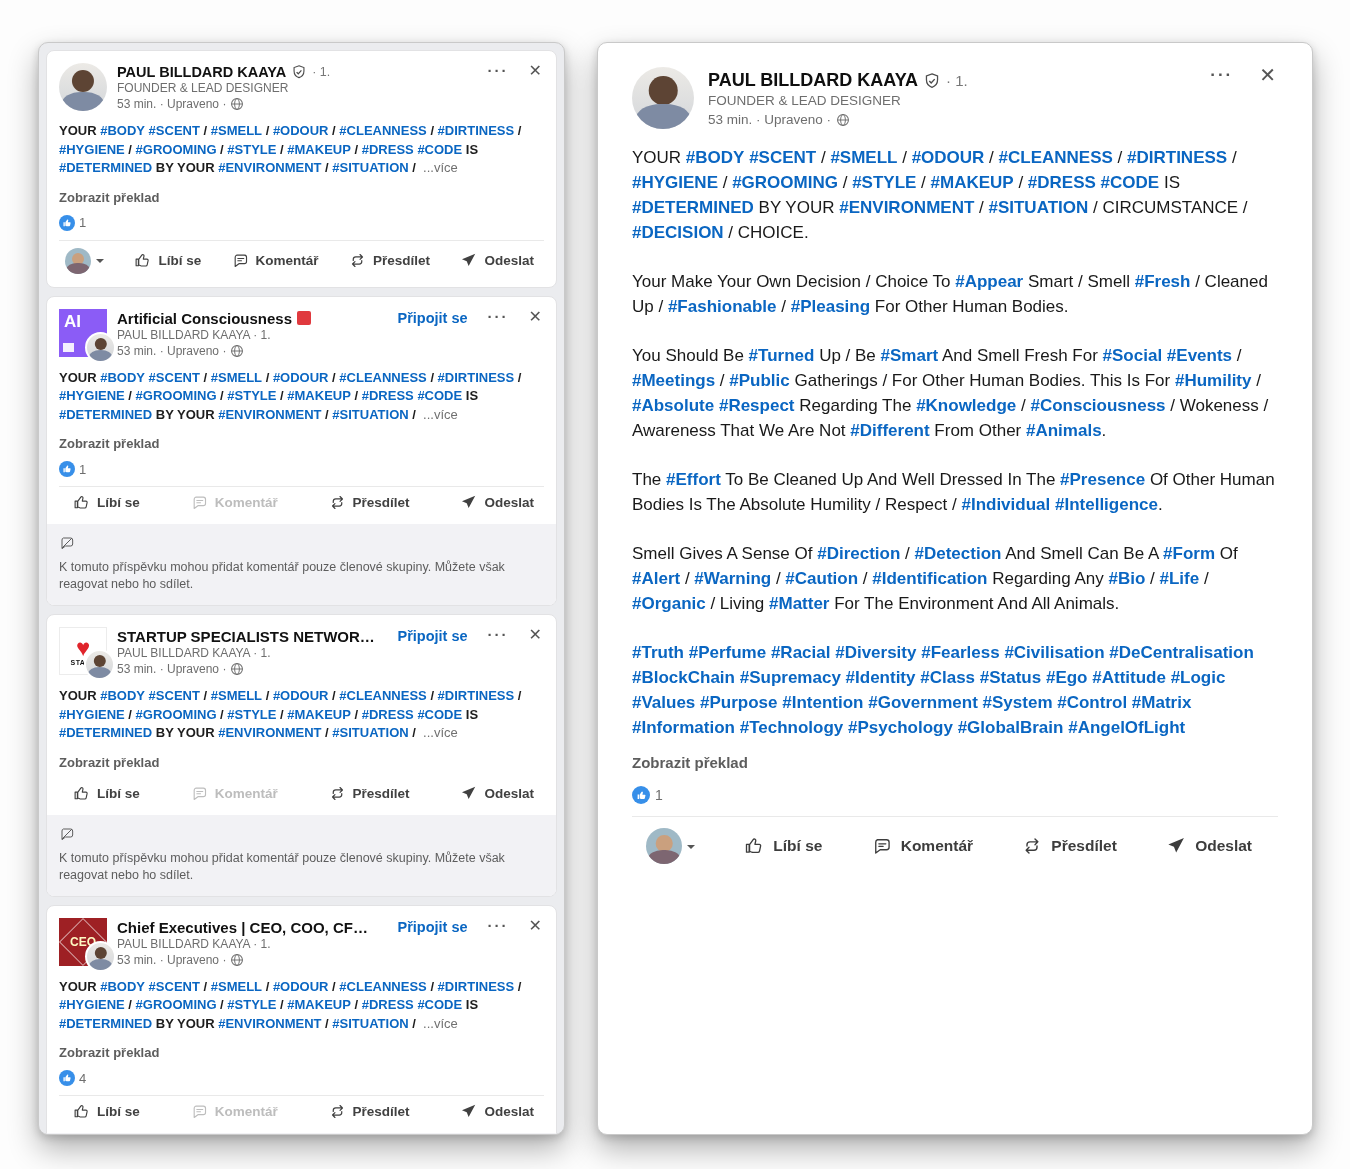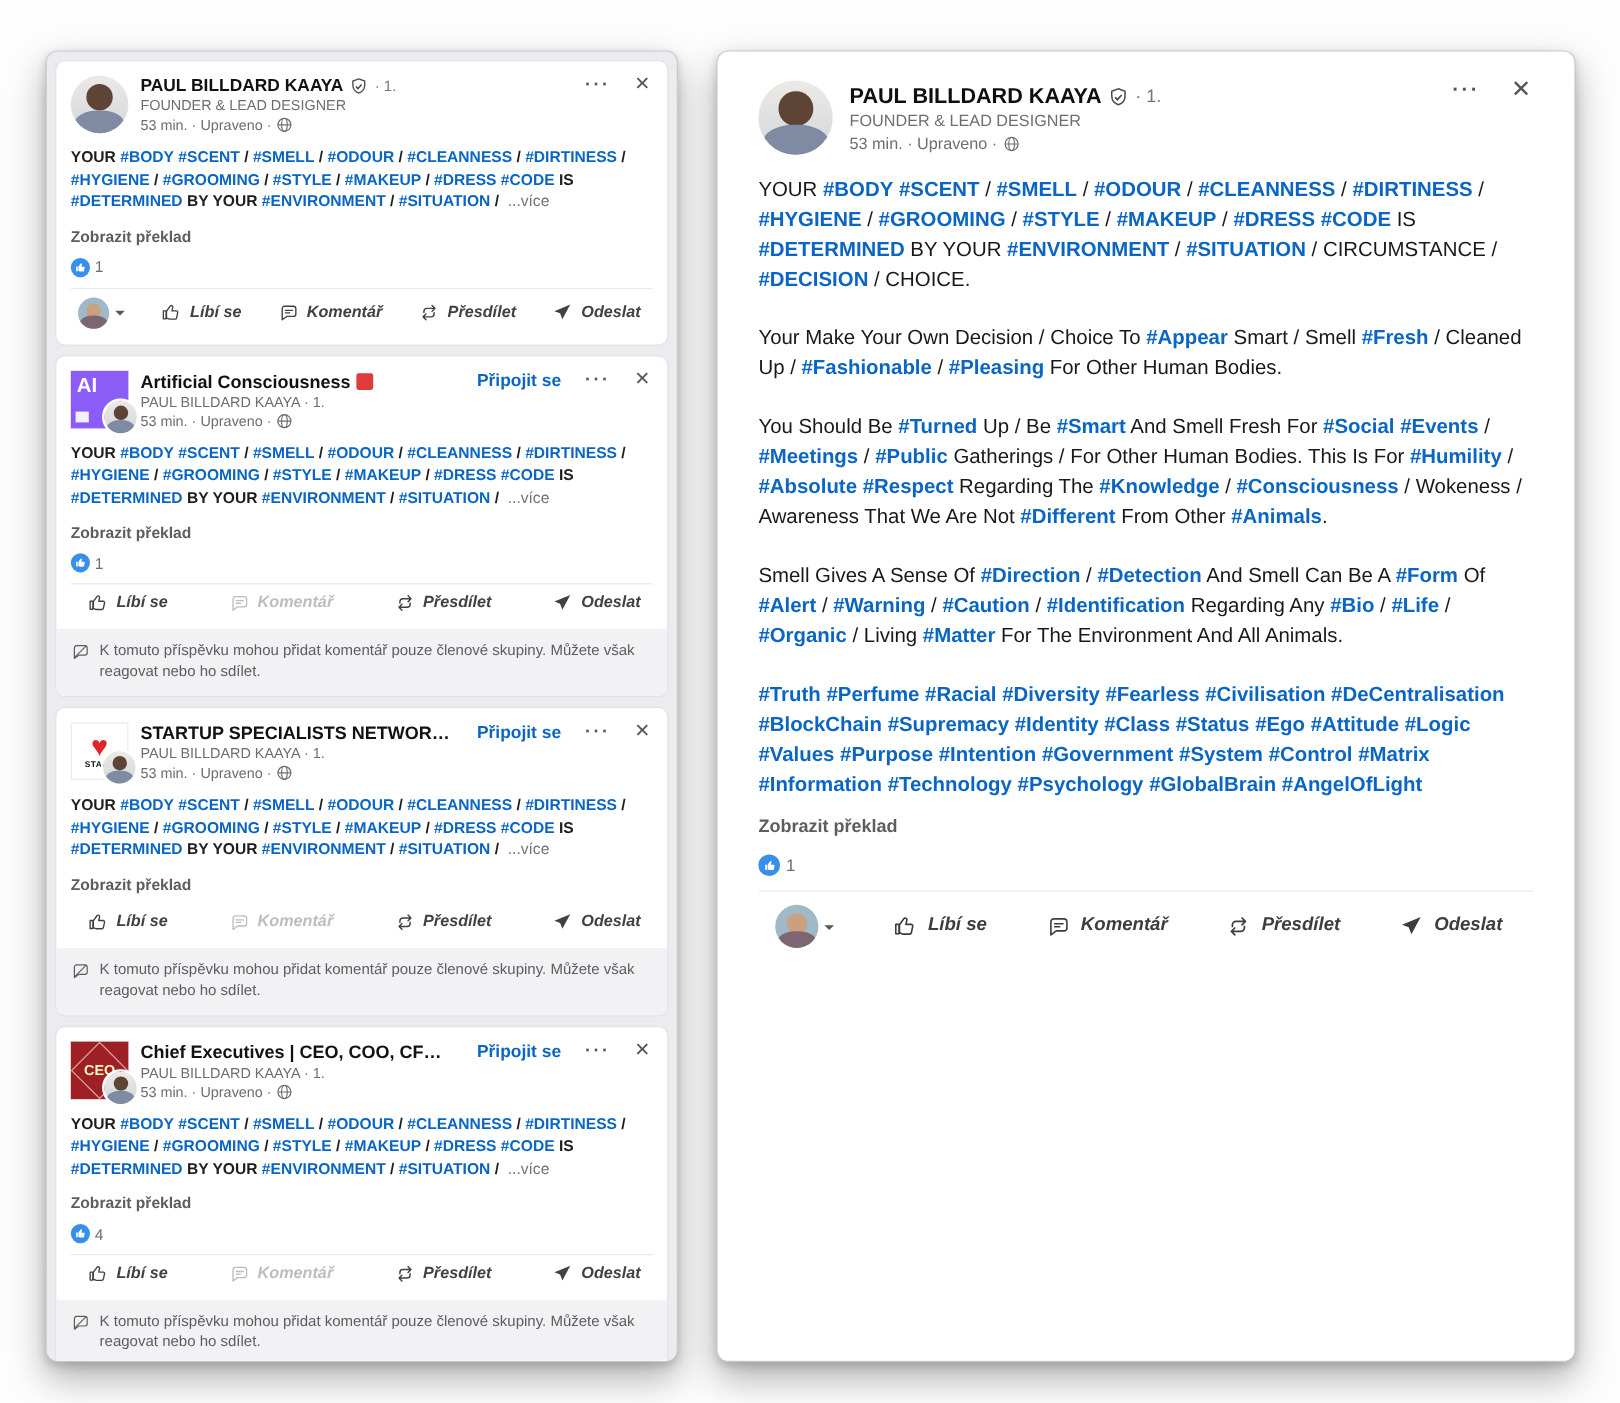--- a/index.html
+++ b/index.html
@@ -36,28 +36,28 @@
 
   .social-row{margin-top:10px;display:flex;align-items:center;gap:4px;cursor:pointer;}
   .chip{width:16px;height:16px;border-radius:50%;background:#378fe9;display:inline-flex;align-items:center;justify-content:center;flex:none;}
   .chip svg{width:10px;height:10px;}
   .chip.big{width:18px;height:18px;}
   .chip.big svg{width:11px;height:11px;}
   .cnt{font-size:13px;color:#6e6e6e;}
 
   .divider{border-top:1px solid #e9e9e9;margin-top:9px;}
   .action-row{display:flex;align-items:center;justify-content:space-between;padding:7px 10px 7px 6px;}
-  .action{display:flex;gap:7px;color:#414141;font-size:13.5px;font-weight:700;cursor:pointer;font-style:italic;}
+  .action{display:flex;align-items:center;gap:7px;color:#414141;font-size:13.5px;font-weight:700;cursor:pointer;}
   .action .ic{width:17px;height:17px;}
   .action.disabled{color:#bdbdbd;cursor:default;}
   .reactor{display:flex;align-items:center;gap:5px;cursor:pointer;}
   .caret{width:0;height:0;border:4.5px solid transparent;border-top-color:#555;margin-top:5px;}
 
   .note{background:#f2f2f5;padding:10px 14px 12px 12px;display:flex;gap:8px;color:#5d5d5d;
-    font-size:12.5px;line-height:17px;}
+    font-size:12.5px;line-height:17px;flex-direction:column;}
   .note-ic{width:16px;height:16px;flex:none;margin-top:1px;color:#5d5d5d;}
 
   
   .avatar{position:relative;border-radius:50%;overflow:hidden;flex:none;
     background:linear-gradient(180deg,#eceae6 0%,#d3d6da 100%);}
   .avatar::before{content:"";position:absolute;left:50%;top:15%;width:46%;height:46%;
     transform:translateX(-50%);border-radius:50%;background:#5d4434;}
   .avatar::after{content:"";position:absolute;left:50%;bottom:-12%;width:88%;height:52%;
     transform:translateX(-50%);border-radius:46% 46% 0 0;background:#7e8ba3;}
   .avatar-me{background:#9fb9c6;}
@@ -441,20 +441,21 @@
     <div class="head-actions" style="gap:26px;">
       <span class="more-dots">···</span>
       <span class="close-x">✕</span>
     </div>
   </header>
 
   <div class="post-body">
       <p class="para">YOUR <span class="tag">#BODY</span> <span class="tag">#SCENT</span> / <span class="tag">#SMELL</span> / <span class="tag">#ODOUR</span> / <span class="tag">#CLEANNESS</span> / <span class="tag">#DIRTINESS</span> / <span class="tag">#HYGIENE</span> / <span class="tag">#GROOMING</span> / <span class="tag">#STYLE</span> / <span class="tag">#MAKEUP</span> / <span class="tag">#DRESS</span> <span class="tag">#CODE</span> IS <span class="tag">#DETERMINED</span> BY YOUR <span class="tag">#ENVIRONMENT</span> / <span class="tag">#SITUATION</span> / CIRCUMSTANCE / <span class="tag">#DECISION</span> / CHOICE.</p>
       <p class="para">Your Make Your Own Decision / Choice To <span class="tag">#Appear</span> Smart / Smell <span class="tag">#Fresh</span> / Cleaned Up / <span class="tag">#Fashionable</span> / <span class="tag">#Pleasing</span> For Other Human Bodies.</p>
       <p class="para">You Should Be <span class="tag">#Turned</span> Up / Be <span class="tag">#Smart</span> And Smell Fresh For <span class="tag">#Social</span> <span class="tag">#Events</span> / <span class="tag">#Meetings</span> / <span class="tag">#Public</span> Gatherings / For Other Human Bodies. This Is For <span class="tag">#Humility</span> / <span class="tag">#Absolute</span> <span class="tag">#Respect</span> Regarding The <span class="tag">#Knowledge</span> / <span class="tag">#Consciousness</span> / Wokeness / Awareness That We Are Not <span class="tag">#Different</span> From Other <span class="tag">#Animals</span>.</p>
+      <p class="para">The <span class="tag">#Effort</span> To Be Cleaned Up And Well Dressed In The <span class="tag">#Presence</span> Of Other Human Bodies Is The Absolute Humility / Respect / <span class="tag">#Individual</span> <span class="tag">#Intelligence</span>.</p>
       <p class="para">Smell Gives A Sense Of <span class="tag">#Direction</span> / <span class="tag">#Detection</span> And Smell Can Be A <span class="tag">#Form</span> Of <span class="tag">#Alert</span> / <span class="tag">#Warning</span> / <span class="tag">#Caution</span> / <span class="tag">#Identification</span> Regarding Any <span class="tag">#Bio</span> / <span class="tag">#Life</span> / <span class="tag">#Organic</span> / Living <span class="tag">#Matter</span> For The Environment And All Animals.</p>
       <p class="para"><span class="tag">#Truth</span> <span class="tag">#Perfume</span> <span class="tag">#Racial</span> <span class="tag">#Diversity</span> <span class="tag">#Fearless</span> <span class="tag">#Civilisation</span> <span class="tag">#DeCentralisation</span> <span class="tag">#BlockChain</span> <span class="tag">#Supremacy</span> <span class="tag">#Identity</span> <span class="tag">#Class</span> <span class="tag">#Status</span> <span class="tag">#Ego</span> <span class="tag">#Attitude</span> <span class="tag">#Logic</span> <span class="tag">#Values</span> <span class="tag">#Purpose</span> <span class="tag">#Intention</span> <span class="tag">#Government</span> <span class="tag">#System</span> <span class="tag">#Control</span> <span class="tag">#Matrix</span> <span class="tag">#Information</span> <span class="tag">#Technology</span> <span class="tag">#Psychology</span> <span class="tag">#GlobalBrain</span> <span class="tag">#AngelOfLight</span></p>
     </div>
 
   <div class="mp-translate">Zobrazit překlad</div>
 
   <div class="mp-social">
     <span class="chip big">
         <svg viewBox="0 0 24 24">
           <use href="#i-thumb-fill"></use>

